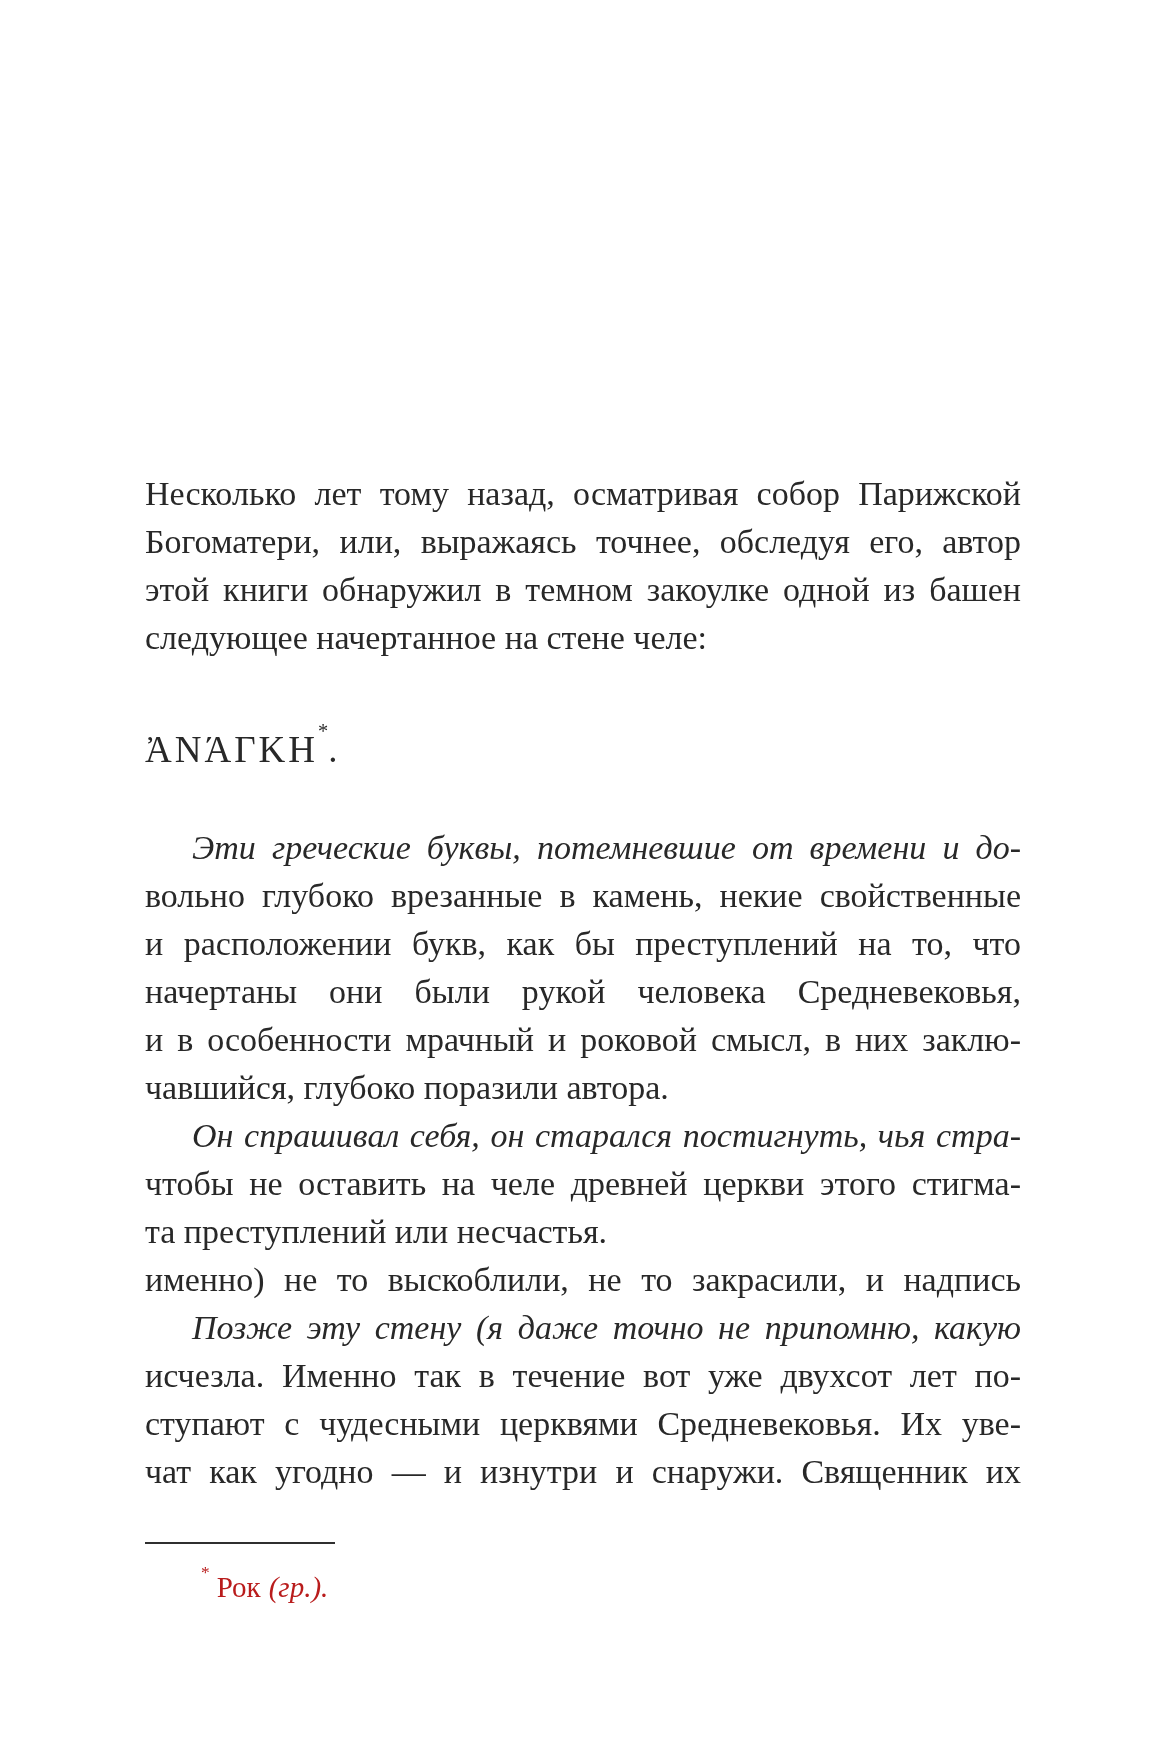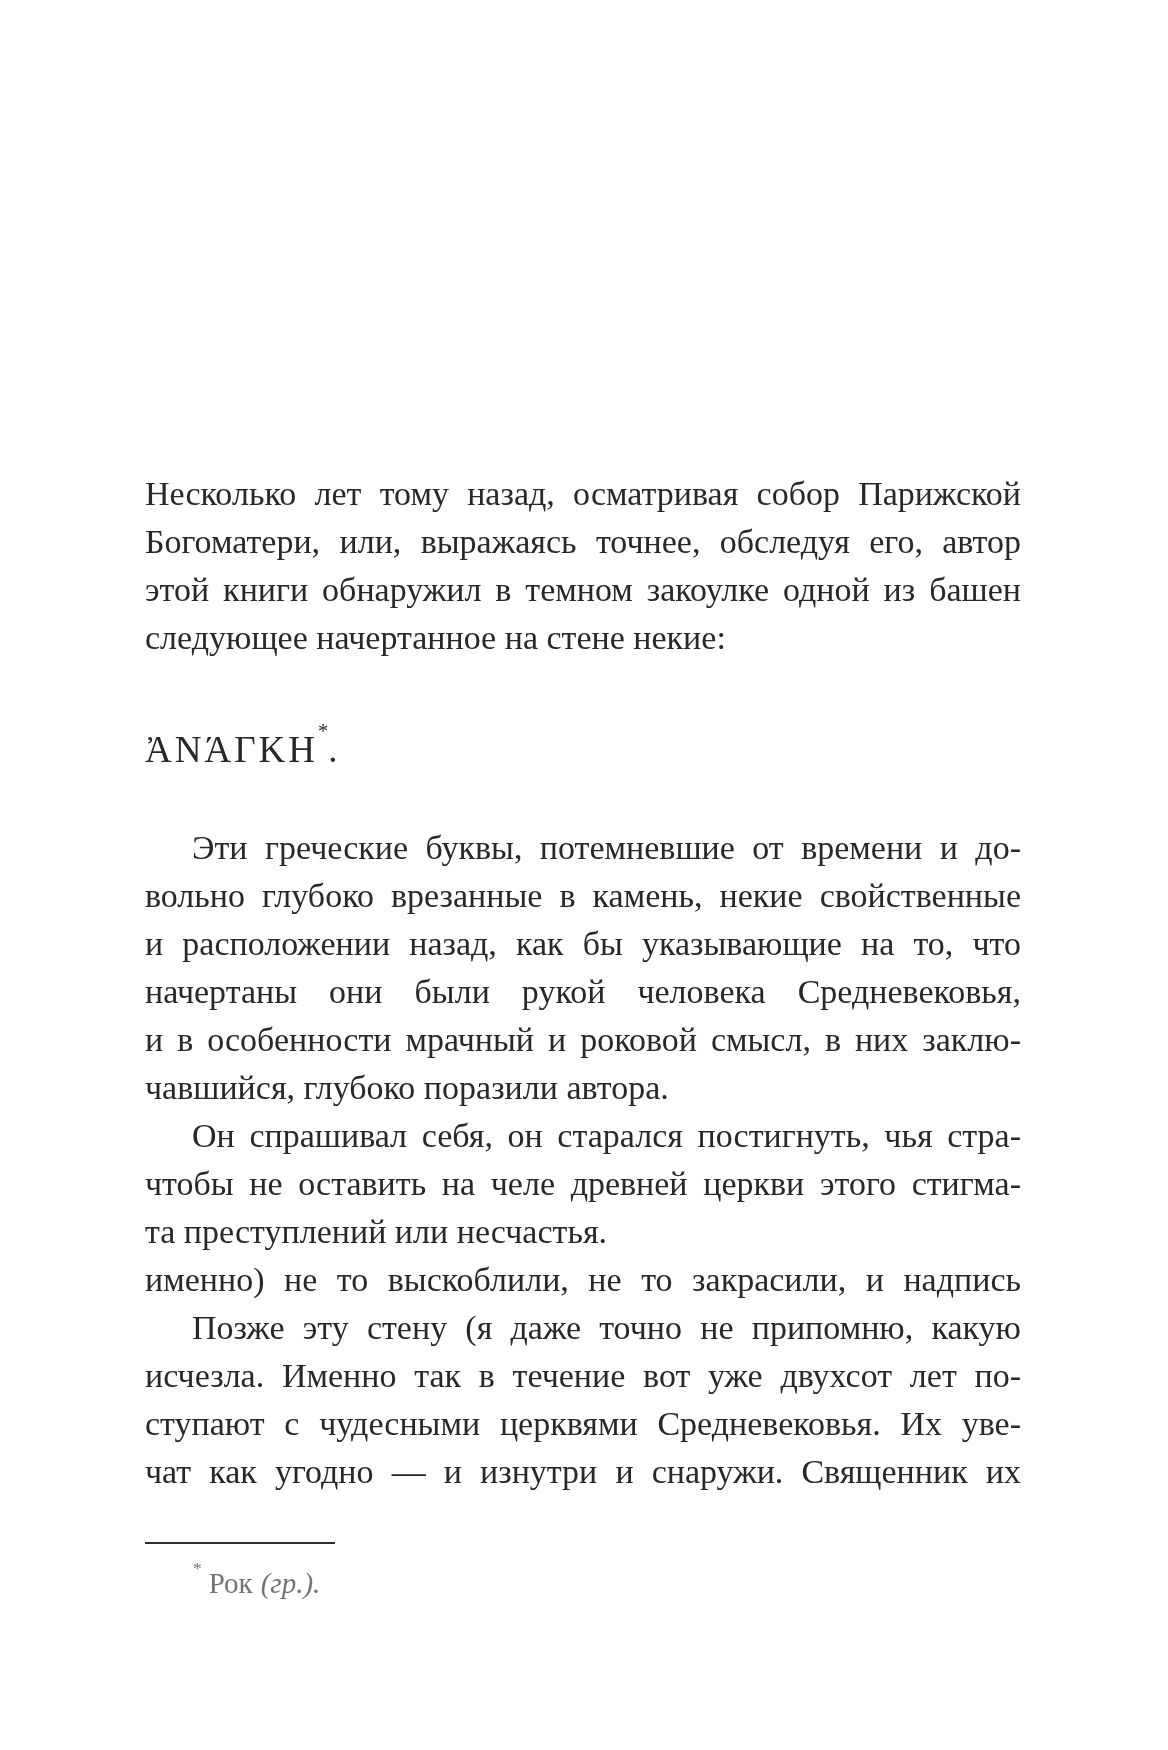--- a/index.html
+++ b/index.html
@@ -32,20 +32,21 @@
   .line {
     text-align: justify;
     text-align-last: left;
     text-justify: inter-word;
   }
   .line.just {
     text-align-last: justify;
   }
   .line.indent {
     padding-left: 47px;
+    font-style: italic;
   }
   .inscription {
     margin: 56px 0 50px 0;
     text-align: left;
     font-size: 37px;
     line-height: 48px;
     letter-spacing: 3px;
     color: #282828;
     white-space: nowrap;
   }
@@ -59,25 +60,25 @@
   .footnote {
     margin-top: 46px;
   }
   .footnote-rule {
     width: 190px;
     height: 2px;
     background: #2f2f2f;
     margin: 0 0 12px 0;
   }
   .footnote-text {
-    margin: 8px;
+    margin: 16px;
     padding-left: 40px;
     font-size: 29px;
     line-height: 40px;
-    color: #737373;
+    color: #b91c1c;
   }
   .fn-marker {
     font-size: 60%;
     position: relative;
     top: -0.5em;
     margin-right: 7px;
   }
   .fn-origin {
     font-style: italic;
     margin-left: 8px;
@@ -86,29 +87,29 @@
 </head>
 <body>
 
 <div class="page">
   <main class="text-block">
 
     <div class="paragraph">
         <div class="line just">Несколько лет тому назад, осматривая собор Парижской</div>
         <div class="line just">Богоматери, или, выражаясь точнее, обследуя его, автор</div>
         <div class="line just">этой книги обнаружил в темном закоулке одной из башен</div>
-        <div class="line">следующее начертанное на стене некие:</div>
+        <div class="line">следующее начертанное на стене челе:</div>
       </div>
 
     <div class="inscription"><span class="insc-word">ἈΝΆΓΚΗ</span><sup class="insc-sup">*</sup><span class="insc-period">.</span></div>
 
     <div class="paragraph">
         <div class="line just indent">Эти греческие буквы, потемневшие от времени и до-</div>
         <div class="line just">вольно глубоко врезанные в камень, некие свойственные</div>
-        <div class="line just">и расположении назад, как бы указывающие на то, что</div>
+        <div class="line just">и расположении букв, как бы преступлений на то, что</div>
         <div class="line just">начертаны они были рукой человека Средневековья,</div>
         <div class="line just">и в особенности мрачный и роковой смысл, в них заклю-</div>
         <div class="line">чавшийся, глубоко поразили автора.</div>
       </div>
     <div class="paragraph">
         <div class="line just indent">Он спрашивал себя, он старался постигнуть, чья стра-</div>
         <div class="line just">чтобы не оставить на челе древней церкви этого стигма-</div>
         <div class="line">та преступлений или несчастья.</div>
       </div>
     <div class="paragraph">

